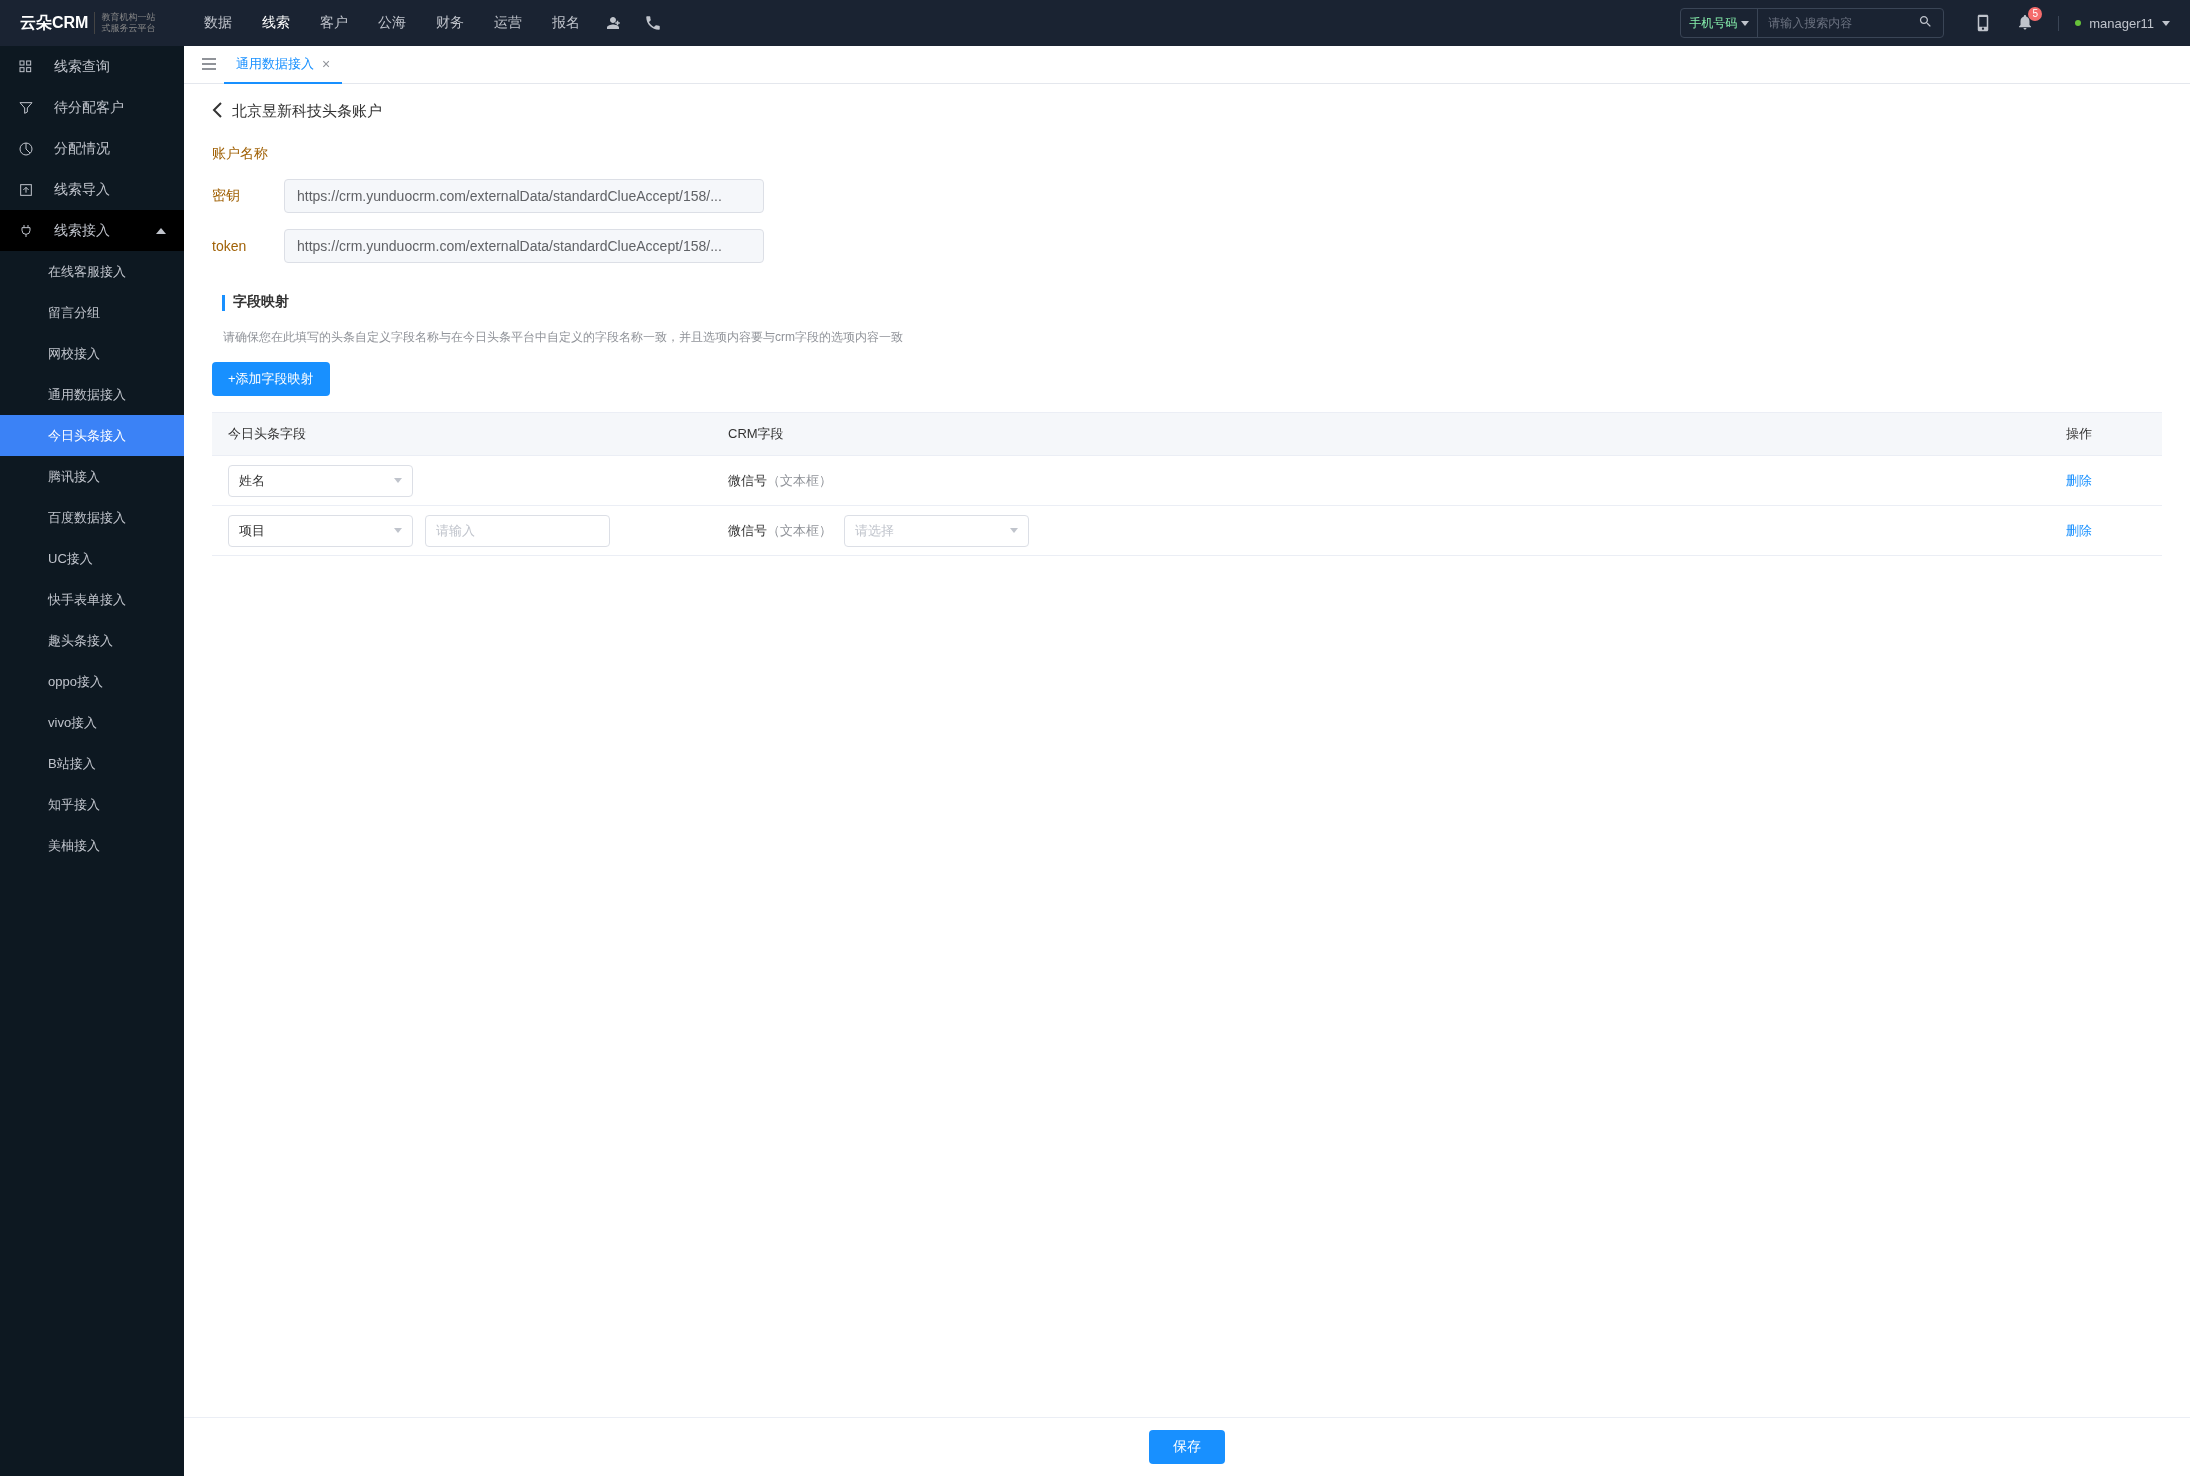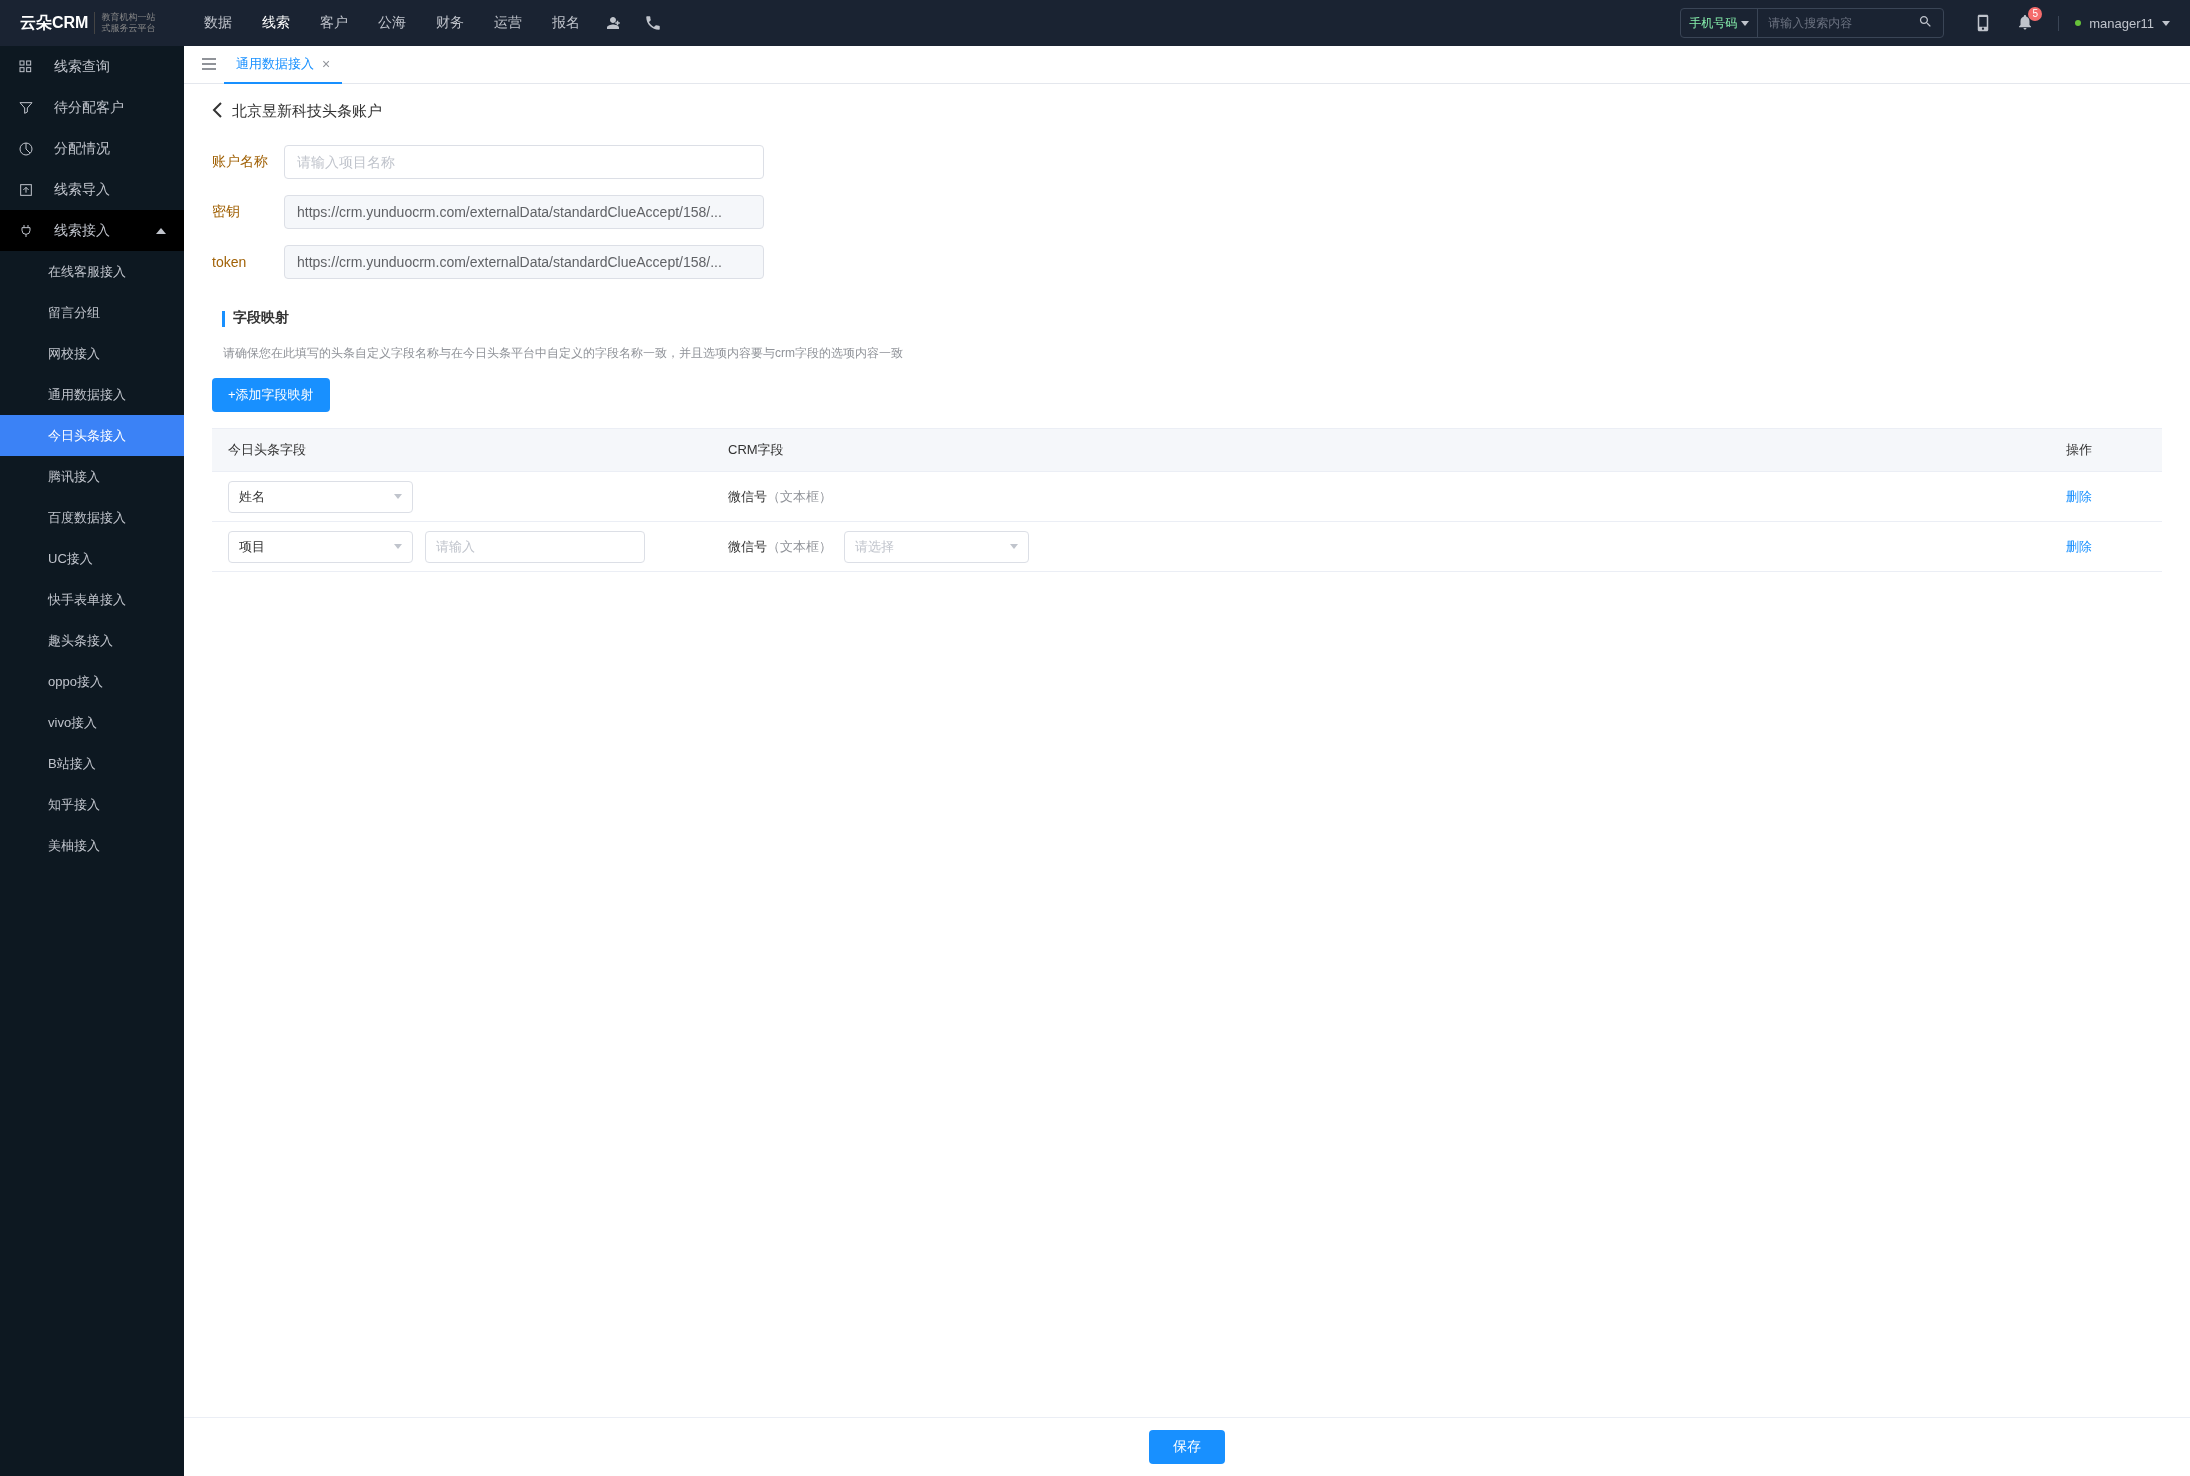--- a/index.html
+++ b/index.html
@@ -59,21 +59,21 @@
 
 .add-btn { background: #1890ff; color: #fff; border: none; border-radius: 4px; padding: 8px 16px; font-size: 13px; cursor: pointer; margin-bottom: 16px; }
 
 .table-head { background: #f5f7fa; display: flex; padding: 12px 16px; font-weight: 500; font-size: 13px; border-top: 1px solid #ebeef5; border-bottom: 1px solid #ebeef5; }
 .table-row { display: flex; align-items: center; padding: 8px 16px; border-bottom: 1px solid #ebeef5; min-height: 50px; }
 .col1 { width: 500px; display: flex; gap: 12px; align-items: center; }
 .col2 { flex: 1; display: flex; gap: 12px; align-items: center; }
 .col3 { width: 80px; }
 .sel { height: 32px; border: 1px solid #dcdfe6; border-radius: 4px; padding: 0 28px 0 10px; background: #fff; display: flex; align-items: center; font-size: 13px; position: relative; cursor: pointer; min-width: 185px; }
 .sel::after { content: ''; position: absolute; right: 10px; top: 12px; border-left: 4px solid transparent; border-right: 4px solid transparent; border-top: 5px solid #c0c4cc; }
-.txt-input { height: 32px; border: 1px solid #dcdfe6; border-radius: 4px; padding: 0 10px; font-size: 13px; width: 220px; outline: none; }
+.txt-input { height: 32px; border: 1px solid #dcdfe6; border-radius: 4px; padding: 0 10px; font-size: 13px; width: 185px; outline: none; }
 .txt-input::placeholder { color: #c0c4cc; }
 .sel.placeholder { color: #c0c4cc; }
 .crm-label { font-size: 13px; }
 .crm-sub { color: #909399; }
 .link { color: #1890ff; cursor: pointer; font-size: 13px; }
 
 .footer { position: fixed; bottom: 0; left: 184px; right: 0; background: #fff; border-top: 1px solid #ebeef5; padding: 12px; display: flex; justify-content: center; }
 .save-btn { background: #1890ff; color: #fff; border: none; border-radius: 4px; padding: 8px 24px; font-size: 14px; cursor: pointer; }
 </style>
 </head>
@@ -212,21 +212,20 @@
         <span class="back-btn">
           <svg width="10" height="16" viewBox="0 0 10 16">
               <path d="M9 1L2 8l7 7" stroke="#333" stroke-width="2" fill="none"></path>
             </svg>
         </span>
         <span class="page-title">北京昱新科技头条账户</span>
       </div>
 
       <div class="form-row">
         <label class="form-label">账户名称</label>
-        <input class="form-input" placeholder="请输入项目名称" style="">
       </div>
       <div class="form-row">
         <label class="form-label">密钥</label>
         <input class="form-input readonly" readonly="" value="https://crm.yunduocrm.com/externalData/standardClueAccept/158/..." style="">
       </div>
       <div class="form-row">
         <label class="form-label">token</label>
         <input class="form-input readonly" readonly="" value="https://crm.yunduocrm.com/externalData/standardClueAccept/158/..." style="">
       </div>
 

